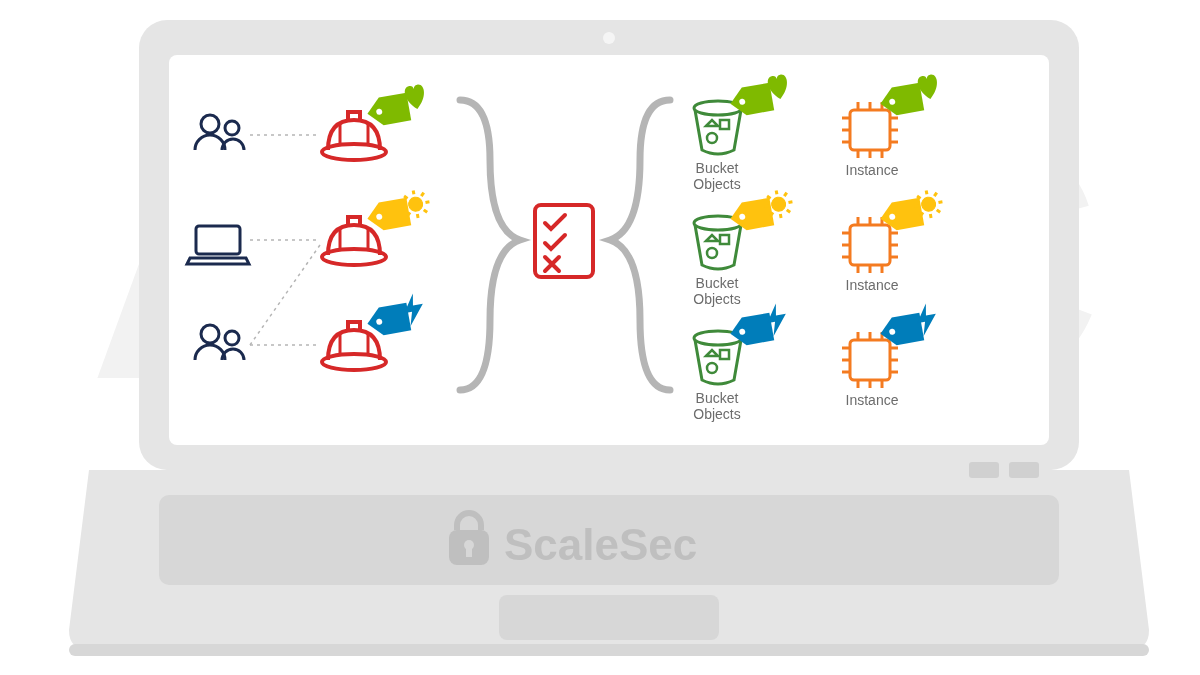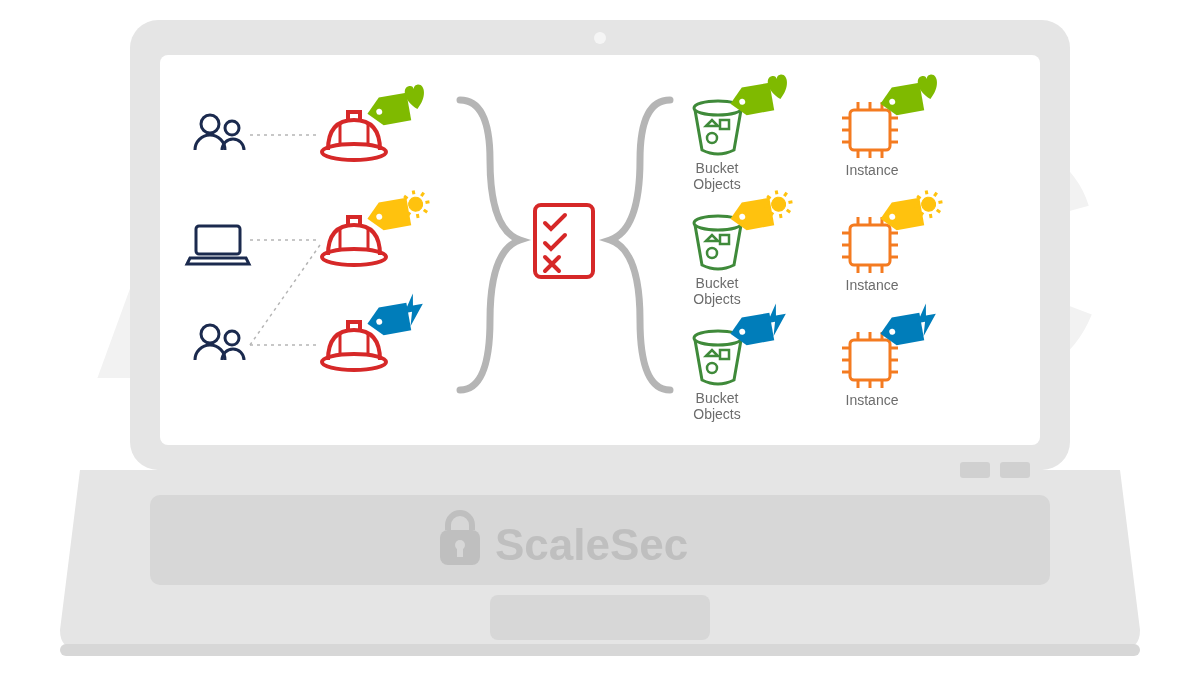--- a/index.html
+++ b/index.html
@@ -1,17 +1,17 @@
 <!DOCTYPE html>
 <html><head>
 <meta charset="utf-8">
 <style>
 html,body{margin:0;padding:0;width:1200px;height:675px;background:#fff;font-family:Helvetica,Arial,sans-serif;overflow:hidden}
 .bg-text{position:absolute;top:90px;left:0;right:0;text-align:center;font-size:340px;font-weight:800;color:#f2f2f2;letter-spacing:10px;z-index:0;line-height:1}
-.laptop{position:absolute;left:60px;top:20px;width:1080px;height:640px;z-index:1}
+.laptop{position:absolute;left:69px;top:20px;width:1080px;height:640px;z-index:1}
 .laptop svg{display:block}
 .screen-content{position:absolute;left:160px;top:70px;width:880px;height:380px;z-index:2}
 .label{font-size:14px;color:#6c6c6c;text-align:center;position:absolute}
 </style>
 </head>
 <body>
 
 <div class="bg-text">ABAC</div>
 
 <div class="laptop">

